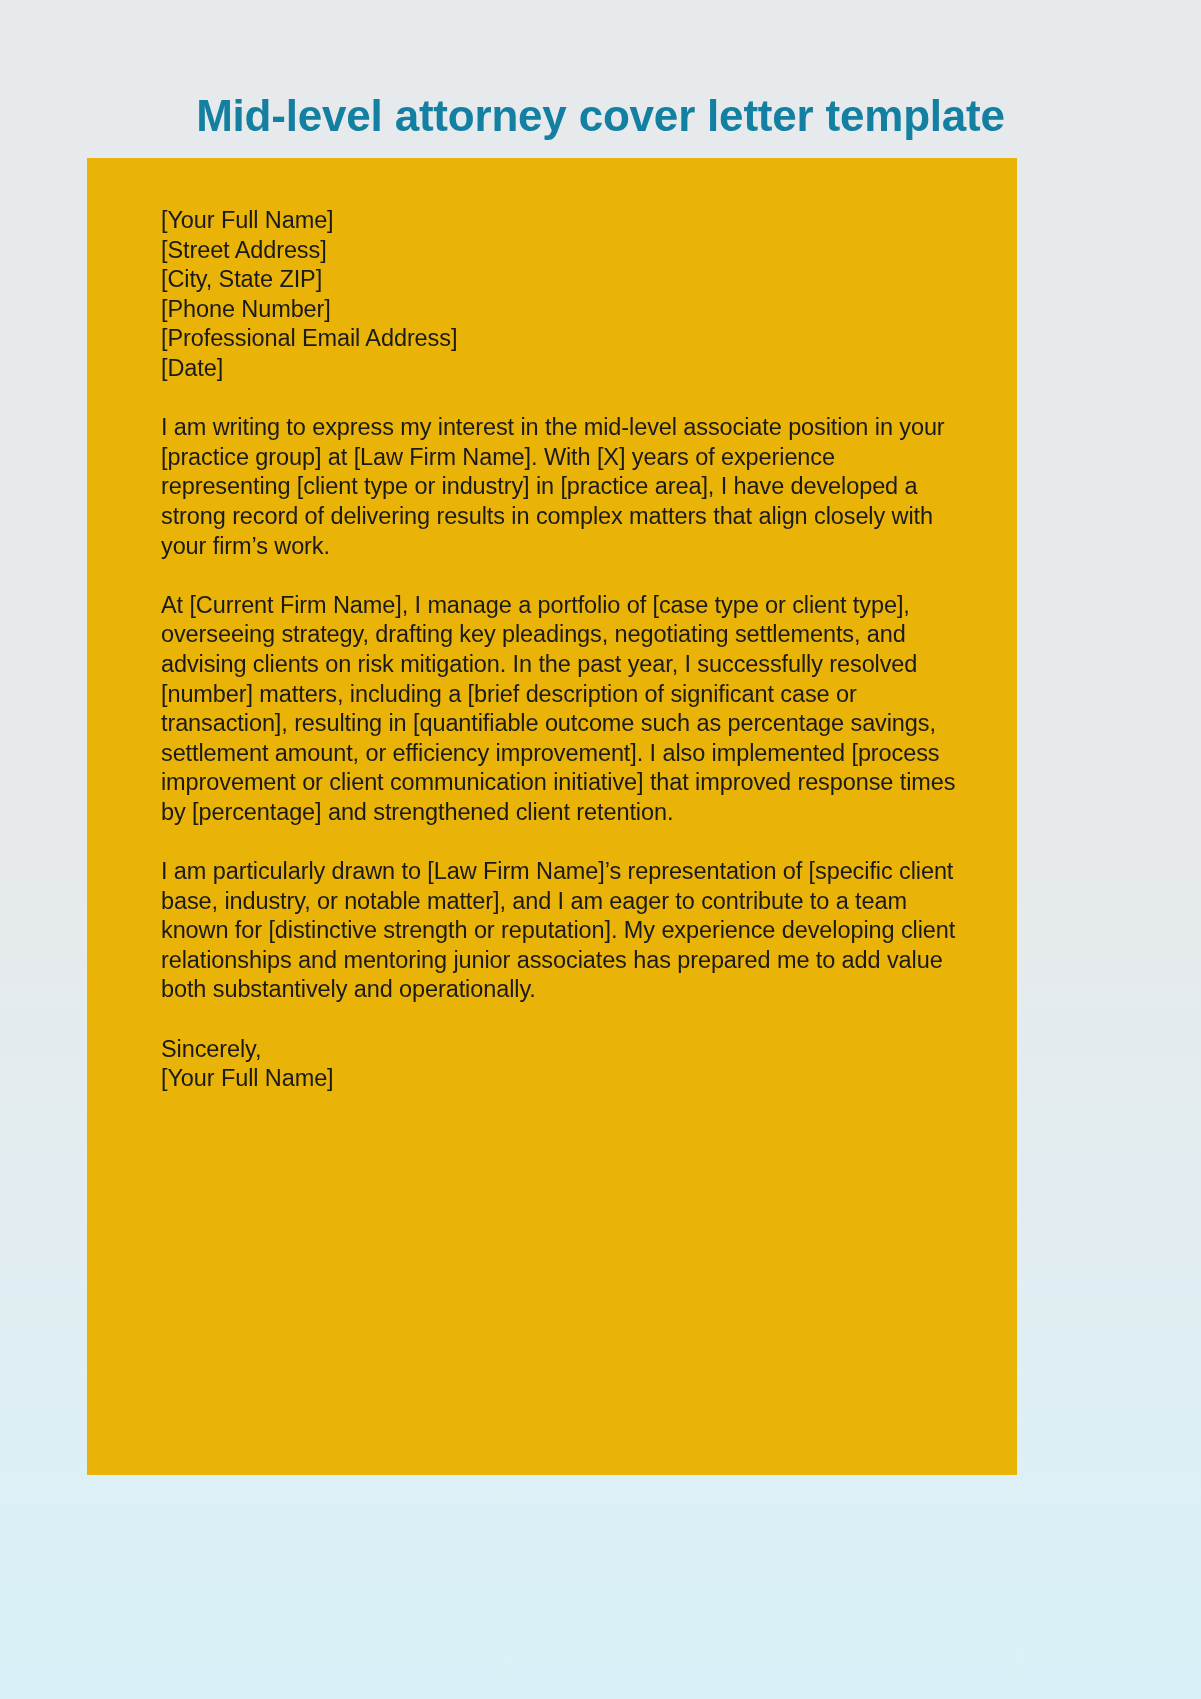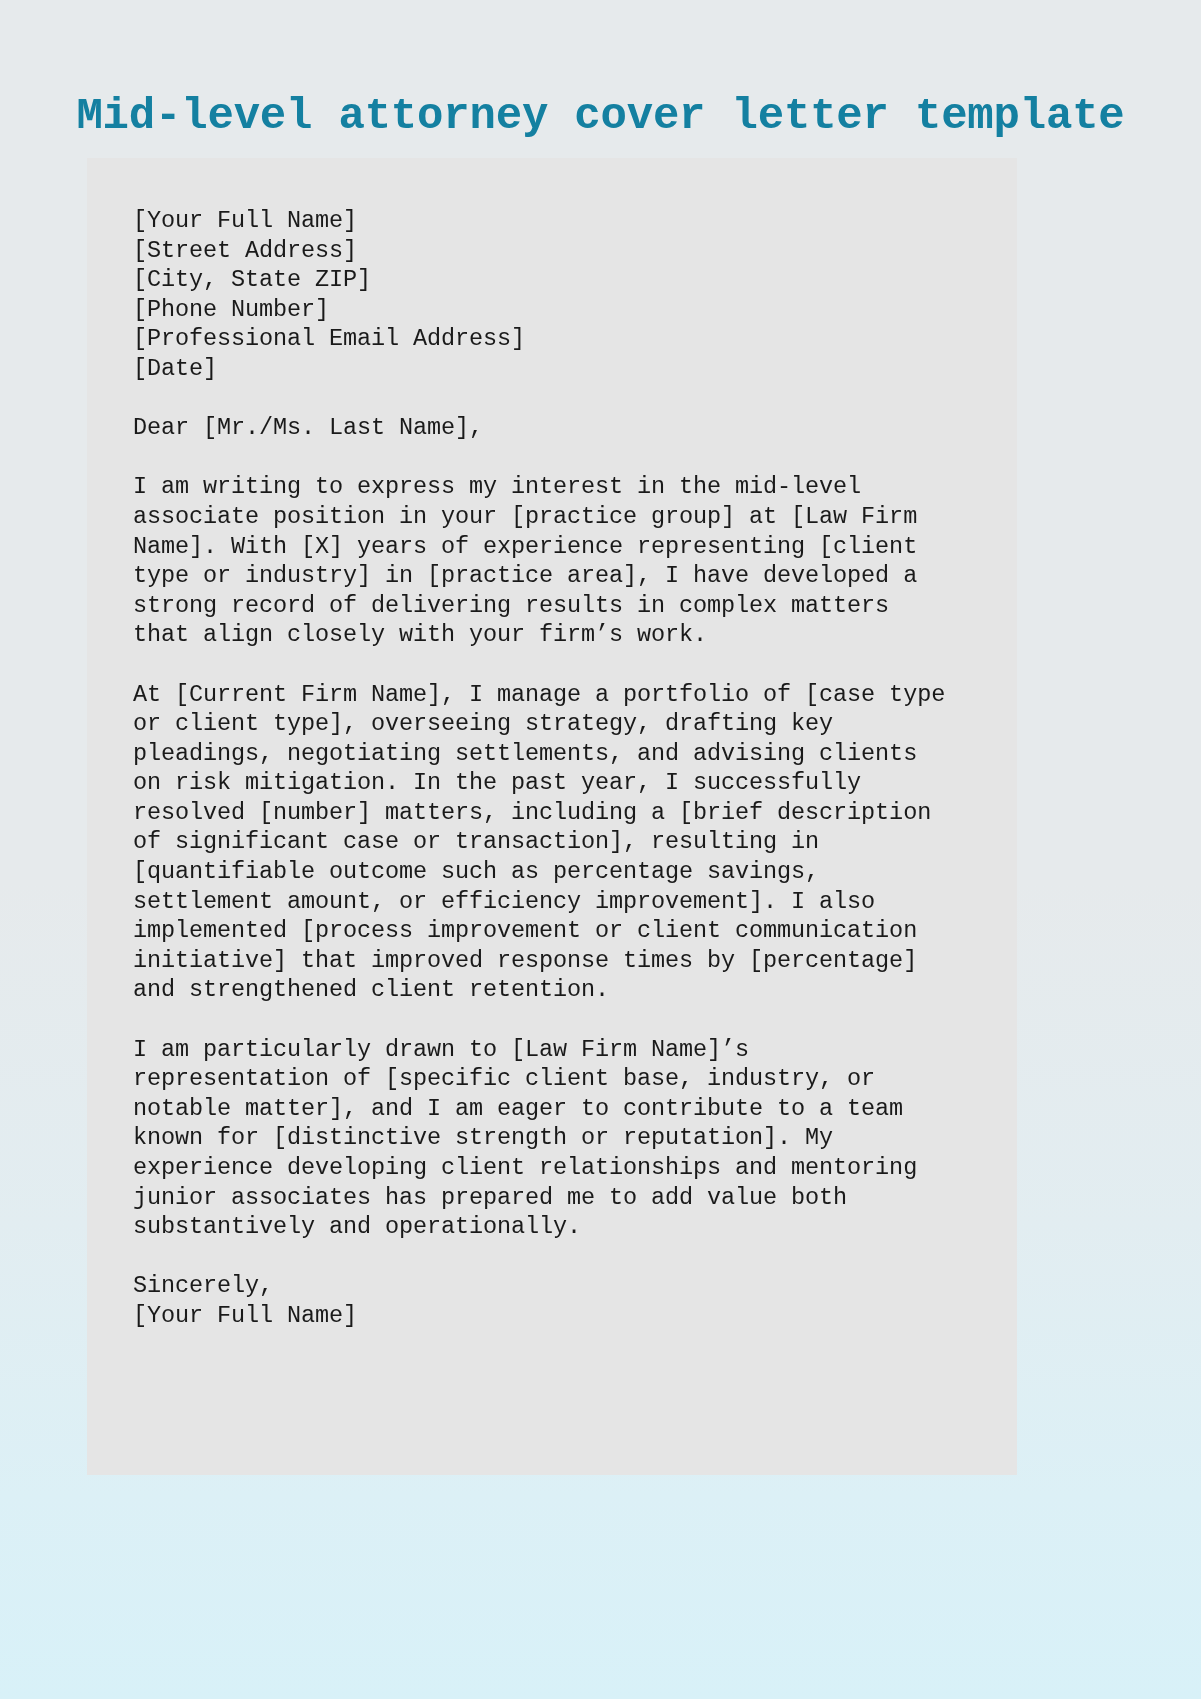--- a/index.html
+++ b/index.html
@@ -18,21 +18,20 @@
         #d8f1f8 100%);
     font-family: "Liberation Sans", sans-serif;
     -webkit-font-smoothing: antialiased;
   }
 
   .page {
     position: relative;
     width: 1201px;
     height: 1681px;
     box-sizing: border-box;
-    font-family: Liberation Mono, monospace;
   }
 
   .page-title {
     position: absolute;
     top: 57px;
     left: 0;
     width: 1201px;
     text-align: center;
     color: #1480a1;
     font-size: 44px;
@@ -41,23 +40,23 @@
     letter-spacing: -0.2px;
     white-space: nowrap;
   }
 
   .letter-card {
     position: absolute;
     top: 158px;
     left: 87px;
     width: 930px;
     height: 1317px;
-    background: #e5e5e5;
+    background: #eab308;
     box-sizing: border-box;
-    padding: 48px 60px 40px 46px;
+    padding: 48px 60px 40px 74px;
     overflow: hidden;
   }
 
   .letter-body {
     color: #1a1a1a;
     font-size: 23.5px;
     line-height: 29.6px;
     letter-spacing: -0.1px;
   }
 
@@ -80,21 +79,20 @@
     <div class="letter-body">
 
       <p class="block">[Your Full Name]
 [Street Address]
 [City, State ZIP]
 [Phone Number]
 [Professional Email Address]
 [Date]</p>
 
 
-      <p class="block">Dear [Mr./Ms. Last Name],</p>
 
       <p class="block">I am writing to express my interest in the mid-level associate position in your [practice group] at [Law Firm Name]. With [X] years of experience representing [client type or industry] in [practice area], I have developed a strong record of delivering results in complex matters that align closely with your firm’s work.</p>
 
       <p class="block">At [Current Firm Name], I manage a portfolio of [case type or client type], overseeing strategy, drafting key pleadings, negotiating settlements, and advising clients on risk mitigation. In the past year, I successfully resolved [number] matters, including a [brief description of significant case or transaction], resulting in [quantifiable outcome such as percentage savings, settlement amount, or efficiency improvement]. I also implemented [process improvement or client communication initiative] that improved response times by [percentage] and strengthened client retention.</p>
 
       <p class="block">I am particularly drawn to [Law Firm Name]’s representation of [specific client base, industry, or notable matter], and I am eager to contribute to a team known for [distinctive strength or reputation]. My experience developing client relationships and mentoring junior associates has prepared me to add value both substantively and operationally.</p>
 
 
       <p class="block last">Sincerely,
 [Your Full Name]</p>

